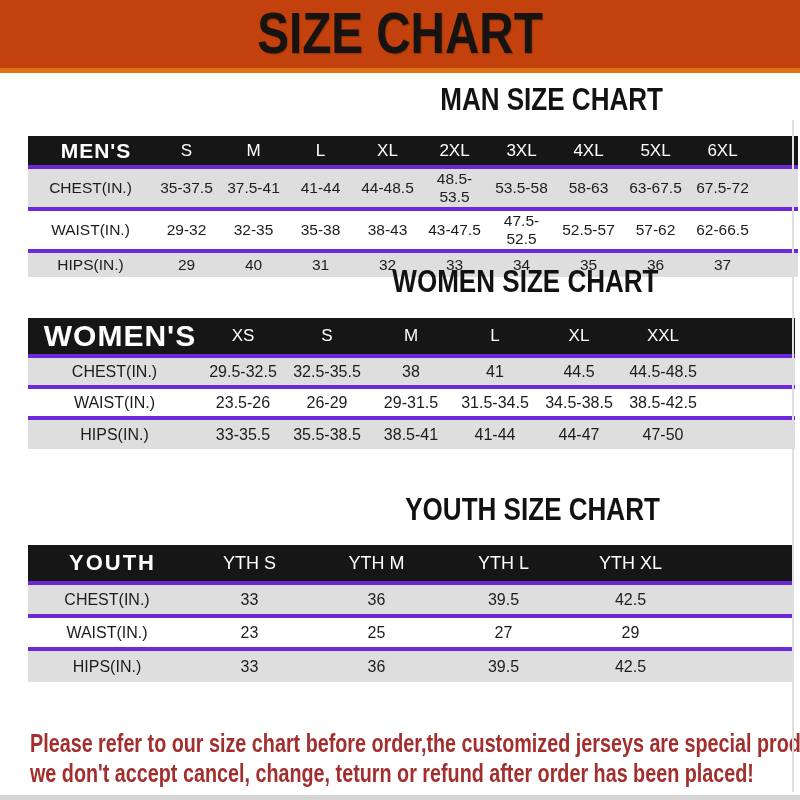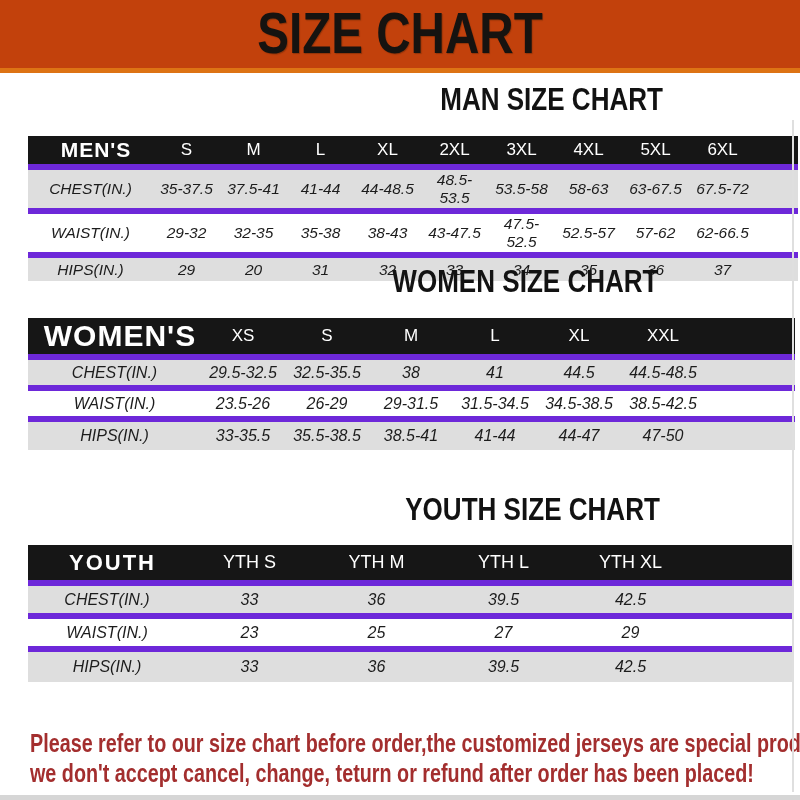--- a/index.html
+++ b/index.html
@@ -48,21 +48,21 @@
     text-align:center;padding-left:12px;
     font-weight:bold;font-size:21px;letter-spacing:1px;color:#fff;
   }
   .hdr-size{text-align:center;font-size:17px;}
   tbody td{
     text-align:center;font-size:15.5px;color:#1c1c1c;
     vertical-align:middle;
   }
   tbody tr:nth-child(odd){background:#DEDEDE;}
   tbody tr:nth-child(even){background:#FFFFFF;}
-  tbody tr{border-top:6px solid #6d28d9;font-style:italic;}
+  tbody tr{border-top:4px solid #6d28d9;}
   tbody td.row-label{font-size:15.5px;}
   
   .tbl-men thead tr{height:31px;}
   .tbl-men tbody tr{height:26px;}
   .tbl-men .hdr-label{width:112px;}
   .tbl-men .hdr-size{width:65px;}
   .tbl-men .hdr-trail{width:40px;}
   .tbl-women thead tr{height:35px;}
   .tbl-women tbody tr{height:31px;}
   .tbl-women .hdr-label{width:160px;font-size:30px;margin-top:14px;}
@@ -136,21 +136,21 @@
           <td>43-47.5</td>
           <td>47.5-52.5</td>
           <td>52.5-57</td>
           <td>57-62</td>
           <td>62-66.5</td>
           <td></td>
         </tr>
         <tr>
           <td class="row-label">HIPS(IN.)</td>
           <td>29</td>
-          <td>20</td>
+          <td>40</td>
           <td>31</td>
           <td>32</td>
           <td>33</td>
           <td>34</td>
           <td>35</td>
           <td>36</td>
           <td>37</td>
           <td></td>
         </tr>
       </tbody>

